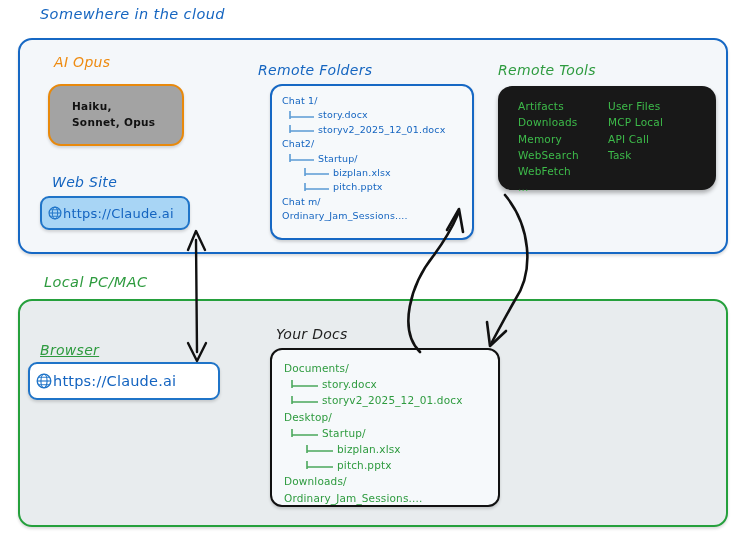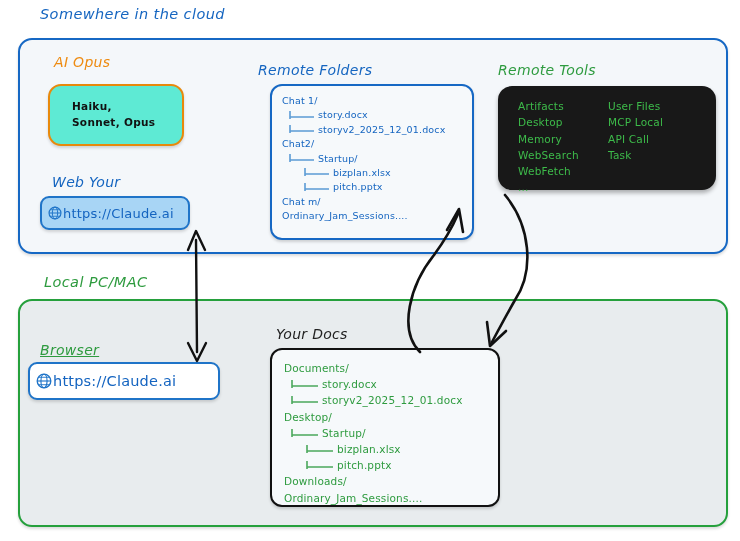--- a/index.html
+++ b/index.html
@@ -54,21 +54,21 @@
   .st-remotefolders{left:258px;top:62px;color:#1565C0;}
   .st-remotetools{left:498px;top:62px;color:#2E9B3F;}
   .st-website{left:52px;top:174px;color:#1565C0;}
   .st-browser{left:40px;top:342px;color:#2E9B3F;text-decoration:underline;}
   .st-yourdocs{left:276px;top:326px;color:#222;}
 
   
   .ai-card{
     position:absolute;left:48px;top:84px;width:132px;height:58px;
     border:2.5px solid #E8890C;
-    background:#5eead4;
+    background:#a3a3a3;
     border-radius:13px;
     box-shadow:0 2px 3px rgba(0,0,0,.15);
   }
   .ai-card .line{
     position:absolute;left:22px;
     font-size:10.5px;font-weight:bold;color:#111;
     letter-spacing:.3px;white-space:nowrap;
   }
   .ai-card .l1{top:14px;}
   .ai-card .l2{top:30px;}
@@ -160,21 +160,21 @@
   <div class="region-title t-local">Local PC/MAC</div>
 
   <div class="container cloud-box"></div>
 
   <div class="sub-title st-aimodel">AI Opus</div>
   <div class="ai-card">
     <div class="line l1">Haiku,</div>
     <div class="line l2">Sonnet, Opus</div>
   </div>
 
-  <div class="sub-title st-website">Web Your</div>
+  <div class="sub-title st-website">Web Site</div>
   <div class="url-pill url-cloud">
     <svg class="globe" viewBox="0 0 24 24">
       <circle cx="12" cy="12" r="10.2" fill="none" stroke="#1f74c8" stroke-width="2"></circle>
       <ellipse cx="12" cy="12" rx="4.6" ry="10.2" fill="none" stroke="#1f74c8" stroke-width="1.7"></ellipse>
       <line x1="1.8" y1="12" x2="22.2" y2="12" stroke="#1f74c8" stroke-width="1.7"></line>
       <line x1="3.3" y1="6.4" x2="20.7" y2="6.4" stroke="#1f74c8" stroke-width="1.4"></line>
       <line x1="3.3" y1="17.6" x2="20.7" y2="17.6" stroke="#1f74c8" stroke-width="1.4"></line>
     </svg>
     <span class="utext">https://Claude.ai</span>
   </div>
@@ -201,21 +201,21 @@
           </svg><span class="nm">pitch.pptx</span></div>
         <div class="row"><span class="nm">Chat m/</span></div>
         <div class="row"><span class="nm">Ordinary_Jam_Sessions....</span></div>
       </div>
   </div>
 
   <div class="sub-title st-remotetools">Remote Tools</div>
   <div class="tools-box">
     <div class="tools-col tc-left" id="tools-left">
         <span>Artifacts</span>
-        <span>Desktop</span>
+        <span>Downloads</span>
         <span>Memory</span>
         <span>WebSearch</span>
         <span>WebFetch</span>
         <span>...</span>
       </div>
     <div class="tools-col tc-right" id="tools-right">
         <span>User Files</span>
         <span>MCP Local</span>
         <span>API Call</span>
         <span>Task</span>

